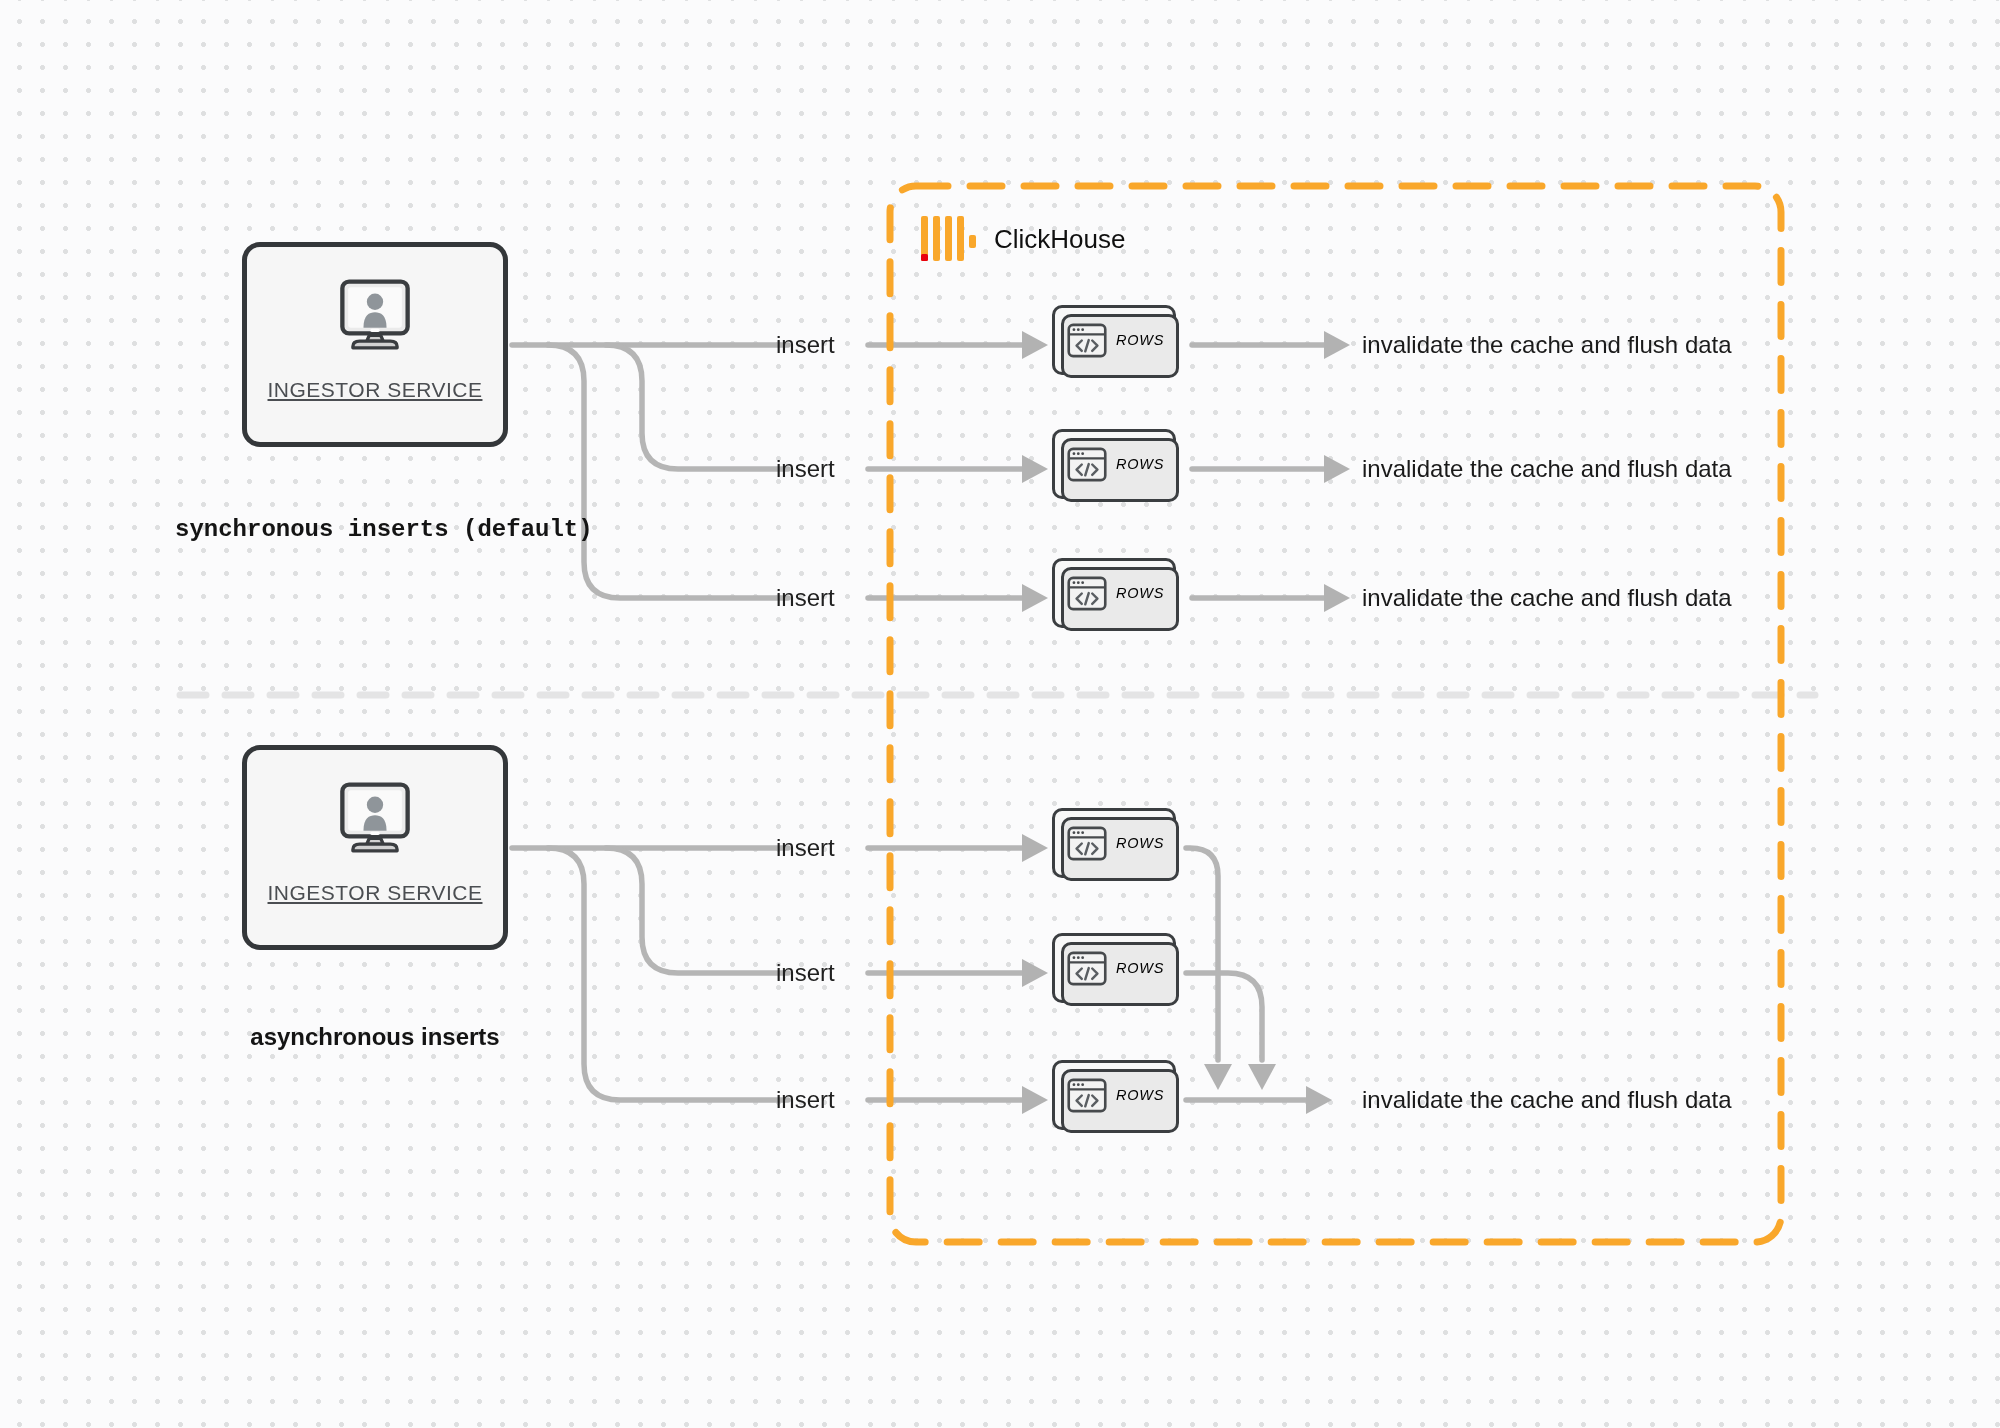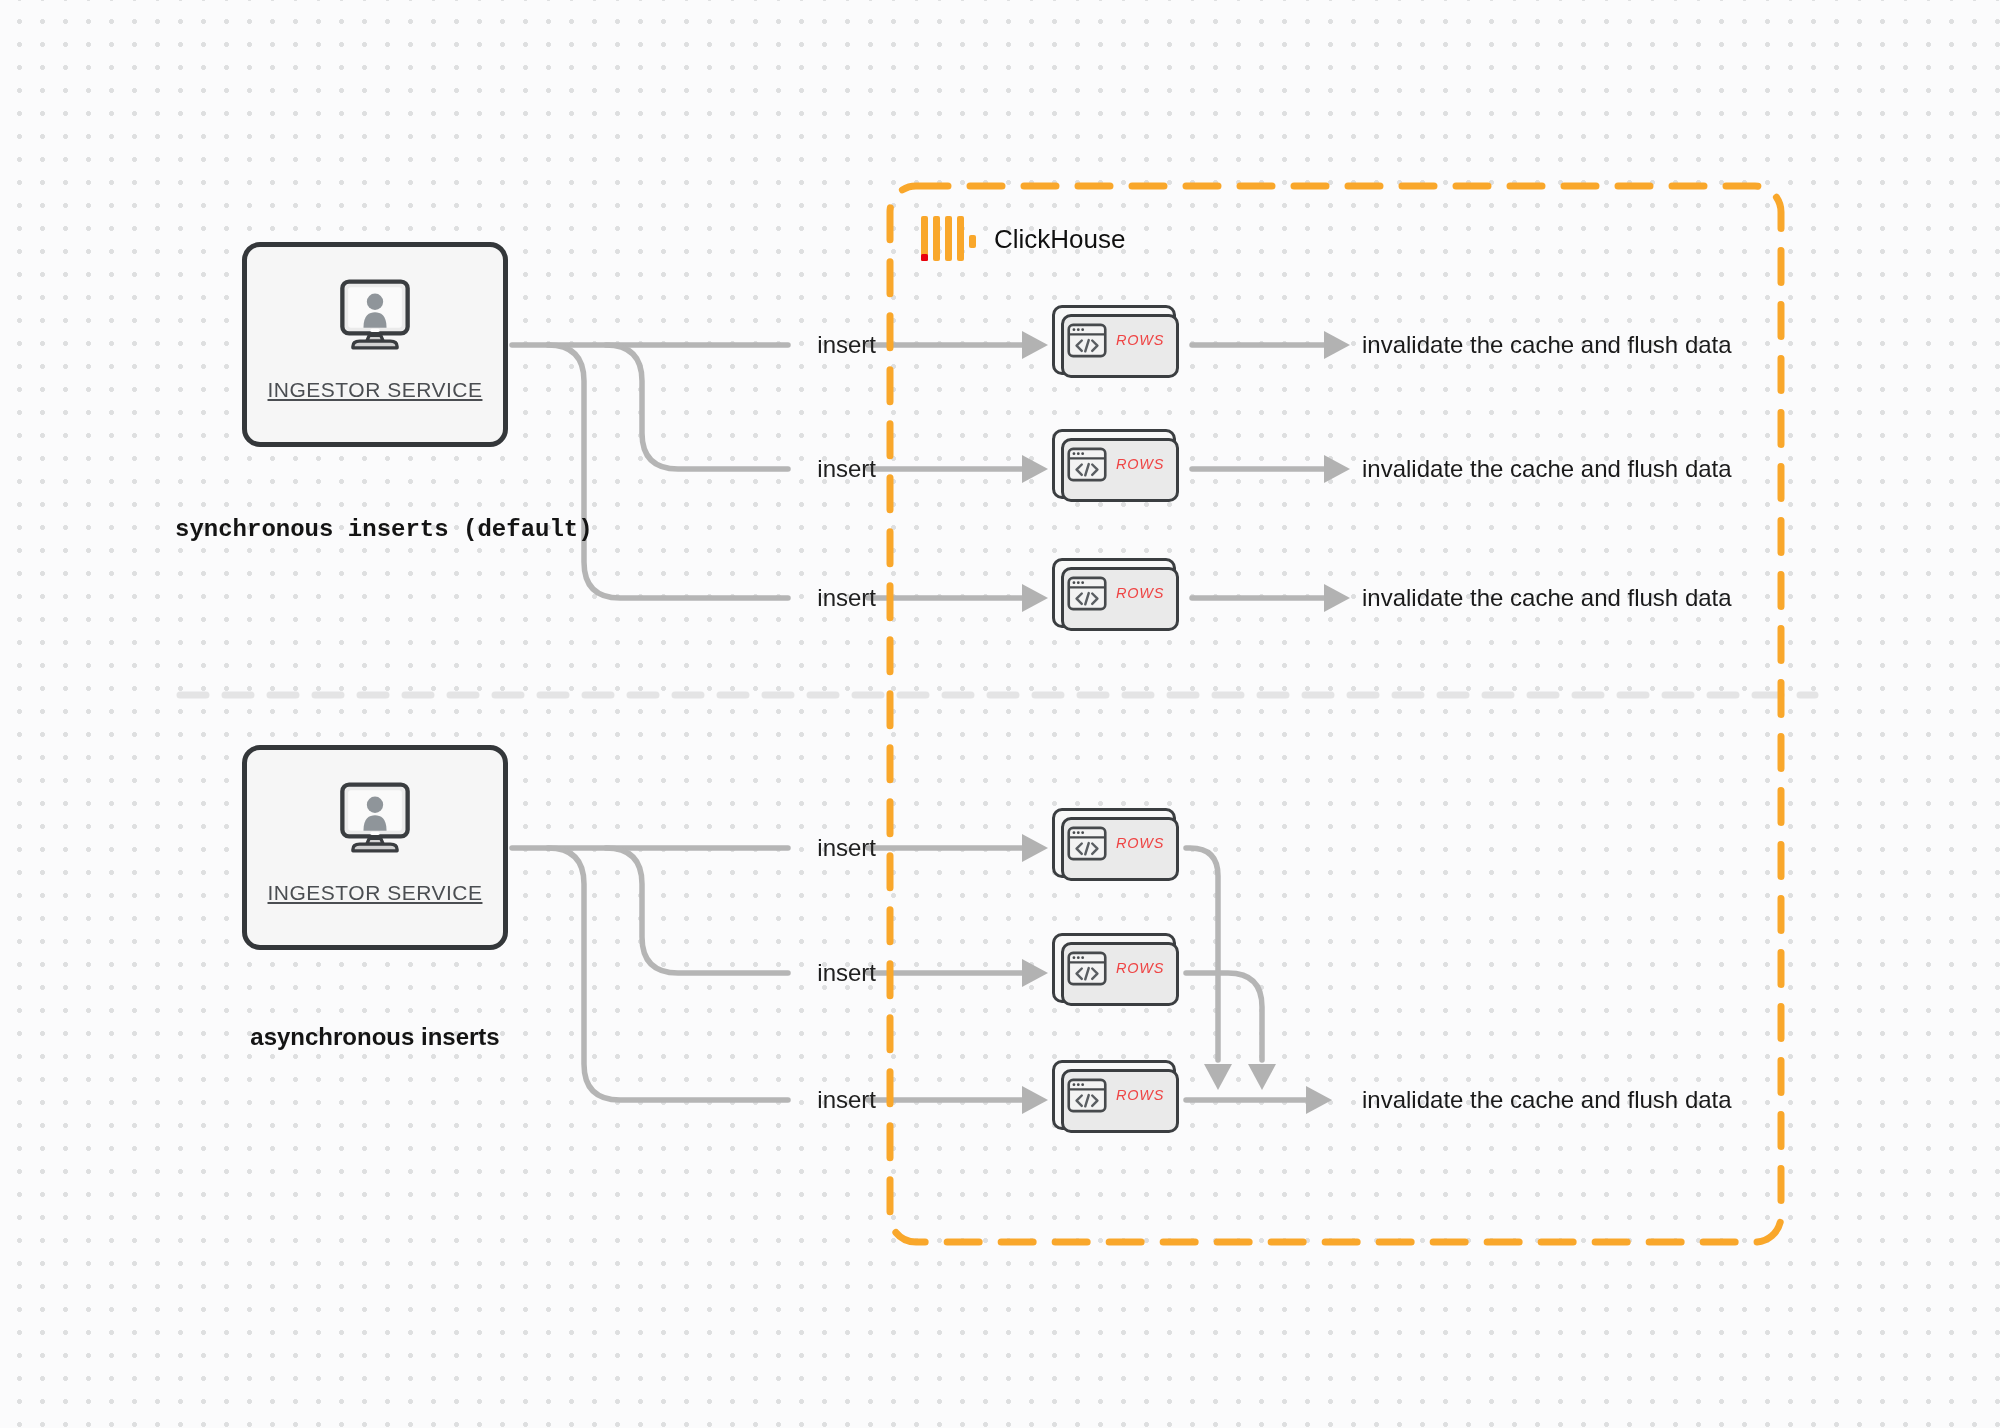--- a/index.html
+++ b/index.html
@@ -24,36 +24,36 @@
     font-size:21px;color:#4b4e52;letter-spacing:.5px;white-space:nowrap;text-decoration:underline;
   }
   .caption{
     position:absolute;left:175px;width:400px;height:36px;line-height:36px;z-index:2;
     text-align:center;font-size:24px;font-weight:700;color:#141414;white-space:nowrap;
   }
   .ch-header{position:absolute;left:920px;top:216px;display:flex;align-items:center;gap:18px;z-index:2;}
   .ch-label{font-size:26px;font-weight:500;color:#101010;white-space:nowrap;}
   .insert-label{
     position:absolute;left:776px;width:100px;height:34px;line-height:34px;z-index:2;
-    text-align:right;font-size:24px;color:#202020;white-space:nowrap;
+    text-align:left;font-size:24px;color:#202020;white-space:nowrap;
   }
   .result-label{
     position:absolute;left:1362px;height:34px;line-height:34px;z-index:2;
     font-size:24px;color:#1a1a1a;white-space:nowrap;
   }
   .rows-card{
     position:absolute;left:1052px;width:124px;height:70px;z-index:2;
     background:#f8f8f8;border:3px solid #3b3e41;border-radius:10px;
     box-sizing:border-box;display:flex;align-items:center;gap:9px;padding-left:12px;
   }
   .rows-card::before{
     content:"";position:absolute;left:6px;top:6px;width:100%;height:100%;z-index:-1;
     background:#eaeaea;border:3px solid #3b3e41;border-radius:10px;box-sizing:border-box;
   }
-  .rows-label{font-size:14.5px;font-style:italic;font-weight:500;letter-spacing:.8px;color:#ef4444;}
+  .rows-label{font-size:14.5px;font-style:italic;font-weight:500;letter-spacing:.8px;color:#000000;}
 </style>
 </head>
 <body>
 
 <div class="canvas">
 
   <svg class="wires" width="2000" height="1428" viewBox="0 0 2000 1428">
 
     <g>
       <path class="wire" d="M512 345 H788"></path>

